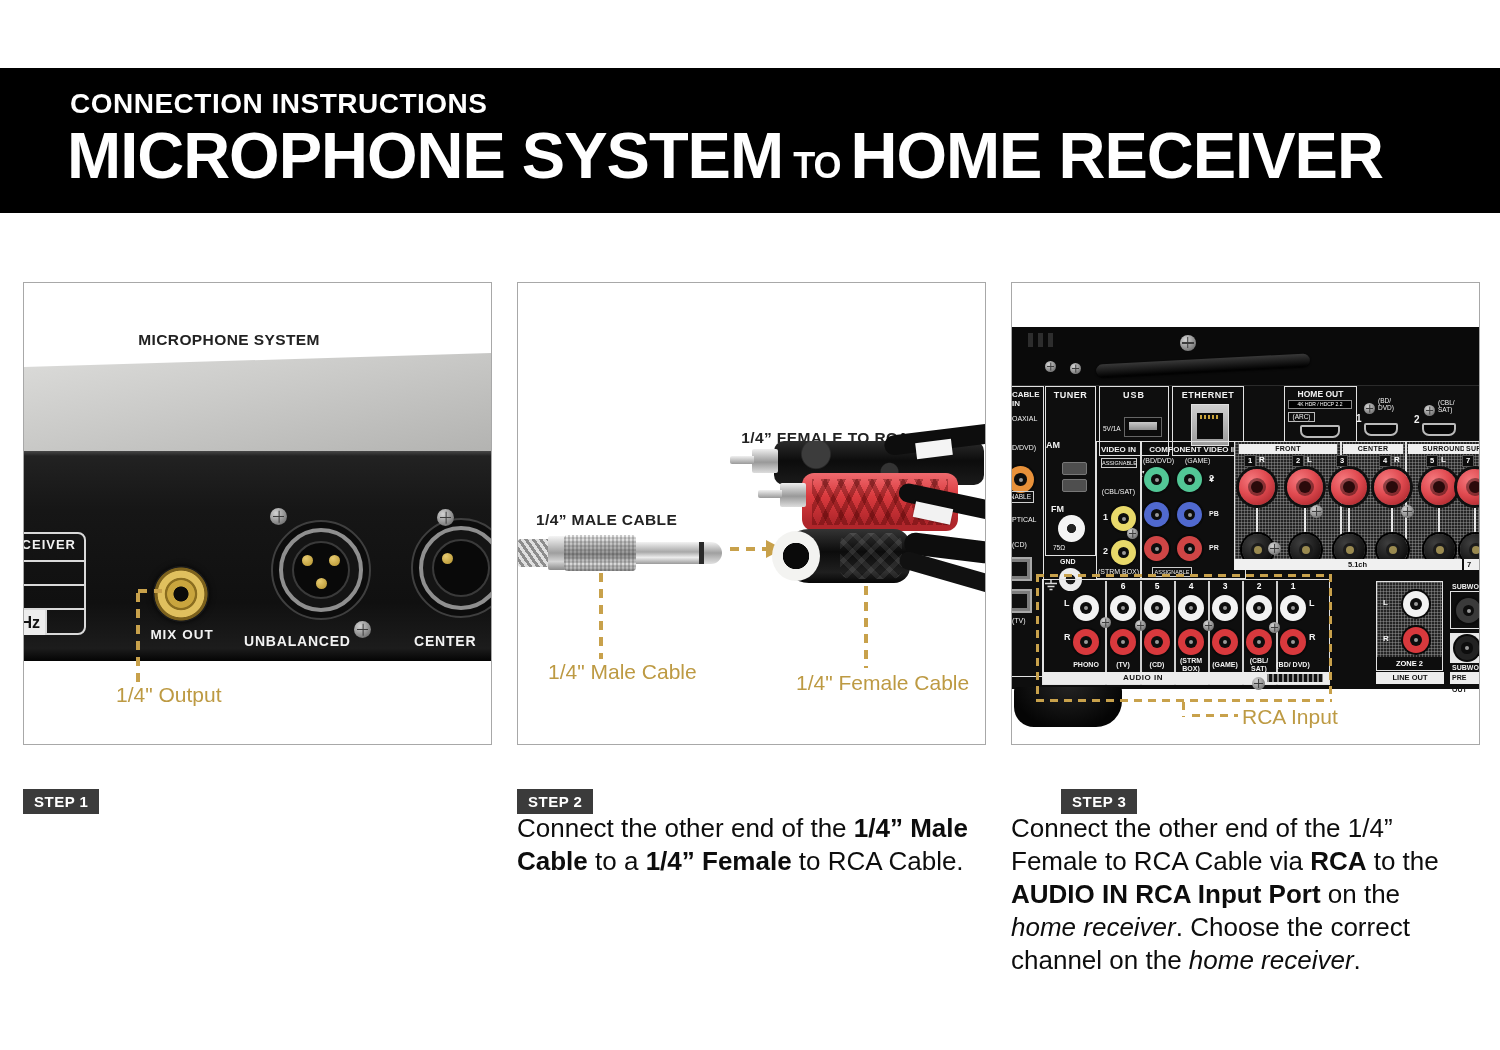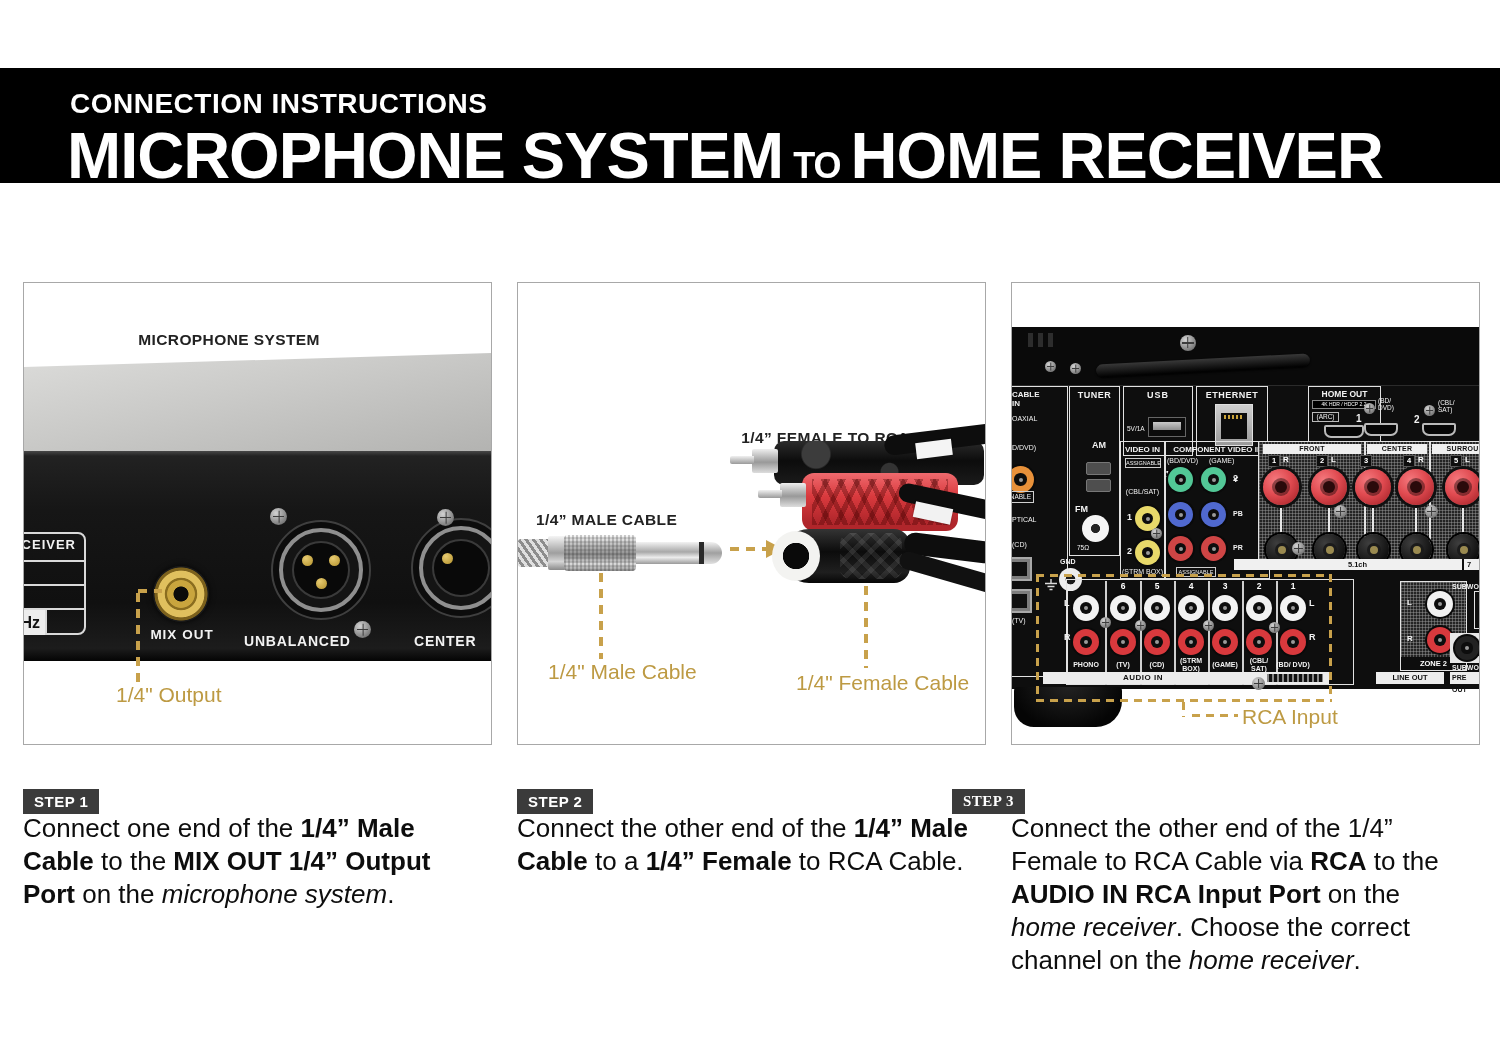--- a/index.html
+++ b/index.html
@@ -3,21 +3,21 @@
 <meta charset="utf-8">
 <style>
   :root{ --gold:#c8a14b; --goldtx:#bd9a43; }
   *{margin:0;padding:0;box-sizing:border-box;}
   html,body{background:#fff;}
   .canvas{position:relative;width:1500px;height:1050px;background:#fff;overflow:hidden;
           font-family:"Liberation Sans",sans-serif;color:#111;}
   .abs{position:absolute;}
 
   
-  .banner{left:0;top:68px;width:1500px;height:115px;background:#000;}
+  .banner{left:0;top:68px;width:1500px;height:145px;background:#000;}
   .eyebrow{left:70px;top:20px;font-size:28px;font-weight:bold;color:#fff;letter-spacing:.5px;}
   .bigtitle{left:67px;top:50px;color:#fff;font-weight:bold;font-size:65px;letter-spacing:-1px;white-space:nowrap;}
   .bigtitle .to{font-size:36px;margin:0 10px;}
 
   
   .panel{position:absolute;top:282px;width:469px;height:463px;background:#fff;border:1px solid #a8a8a8;overflow:hidden;}
   .p1{left:23px;} .p2{left:517px;} .p3{left:1011px;}
 
   .ptitle{font-weight:bold;font-size:15.5px;color:#222;letter-spacing:.4px;text-align:center;}
 
@@ -31,21 +31,21 @@
   
   .screw{border-radius:50%;background:radial-gradient(circle at 35% 30%,#d2d2d2,#8a8a8a 60%,#565656);}
   .screw:before,.screw:after{content:"";position:absolute;left:15%;top:46%;width:70%;height:8%;background:#3c3c3c;}
   .screw:after{transform:rotate(90deg);}
   .jack{border-radius:50%;box-shadow:0 0 0 2px #0a0a0a;}
   .jack:after{content:"";position:absolute;inset:27%;background:#0d0d0d;border-radius:50%;}
   .jack:before{content:"";position:absolute;left:50%;top:50%;width:4px;height:4px;margin:-2px;background:#9a9a9a;border-radius:50%;z-index:2;}
   .mesh{background-color:#242424;
         background-image:repeating-linear-gradient(0deg,rgba(165,165,165,.42) 0 1px,transparent 1px 3px),
                          repeating-linear-gradient(90deg,rgba(165,165,165,.42) 0 1px,transparent 1px 3px);}
-  .wbox{border:1.5px solid #e2e2e2;margin-left:24px;}
+  .wbox{border:1.5px solid #e2e2e2;}
   .wt{color:#f2f2f2;}
   .shead{height:10px;background:#efefef;color:#111;font-size:7px;font-weight:bold;text-align:center;line-height:10px;letter-spacing:.3px;}
   .nchip{width:12px;height:12px;background:#0d0d0d;border:1px solid #5a5a5a;color:#fff;font-size:7.5px;font-weight:bold;text-align:center;line-height:10px;}
   .pre{white-space:pre-line;}
   .post-red{width:36px;height:36px;border-radius:50%;box-shadow:0 0 0 3px #101010;
             background:radial-gradient(circle at 35% 30%,#f4787d,#e04a50 45%,#b72f35 78%,#8f2227);}
   .post-red:after{content:"";position:absolute;left:50%;top:50%;width:12px;height:12px;margin:-6px;border-radius:50%;
             background:#2a0a0b;box-shadow:0 0 0 3px rgba(0,0,0,.4);}
   .post-black{width:31px;height:31px;border-radius:50%;box-shadow:0 0 0 2px #000;
             background:radial-gradient(circle at 35% 30%,#3e3e3e,#101010 72%);}
@@ -213,21 +213,21 @@
       <div class="abs" style="left:-6px;top:230px;width:26px;height:24px;background:#7d7d7d;border:2px solid #a8a8a8;">
         <div class="abs" style="inset:3px;background:#101010;"></div>
       </div>
       <div class="abs" style="left:-6px;top:262px;width:26px;height:24px;background:#7d7d7d;border:2px solid #a8a8a8;">
         <div class="abs" style="inset:3px;background:#101010;"></div>
       </div>
       <div class="abs wt t7" style="left:0;top:290px;width:29px;">(TV)</div>
 
       <div class="abs wbox" style="left:33px;top:59px;width:51px;height:170px;">
         <div class="abs wt t9 b" style="left:0;top:3px;width:100%;text-align:center;letter-spacing:.5px;">TUNER</div>
-        <div class="abs wt t9 b" style="left:22px;top:53px;text-align:right;">AM</div>
+        <div class="abs wt t9 b" style="left:0;top:53px;text-align:right;">AM</div>
         <div class="abs" style="left:16px;top:75px;width:25px;height:13px;background:#4e4e4e;border:1px solid #777;border-radius:2px;"></div>
         <div class="abs" style="left:16px;top:92px;width:25px;height:13px;background:#4e4e4e;border:1px solid #777;border-radius:2px;"></div>
         <div class="abs wt t9 b" style="left:5px;top:117px;">FM</div>
         <div class="abs" style="left:12px;top:128px;width:27px;height:27px;border-radius:50%;
              background:radial-gradient(circle,#222 0 22%,#f4f4f4 26% 85%,#c4c4c4 88%);"></div>
         <div class="abs wt t6" style="left:7px;top:157px;">75Ω</div>
       </div>
 
       <div class="abs wt t7 b" style="left:48px;top:231px;">GND</div>
       <div class="abs" style="left:47px;top:241px;width:23px;height:23px;border-radius:50%;
@@ -420,20 +420,19 @@
     <div class="abs dh" style="left:24px;top:291px;width:296px;"></div>
     <div class="abs dv" style="left:24px;top:291px;height:125px;"></div>
     <div class="abs dv" style="left:317px;top:291px;height:125px;"></div>
     <div class="abs dh" style="left:24px;top:416px;width:296px;"></div>
     <div class="abs dv" style="left:170px;top:419px;height:15px;"></div>
     <div class="abs dh" style="left:180px;top:431px;width:46px;"></div>
     <div class="abs gtx" style="left:230px;top:422px;">RCA Input</div>
   </section>
 
   <div class="badge" style="left:23px;">STEP 1</div>
-  <p class="steptext" style="left:23px;width:460px;"><span>Connect one end of the </span><span class="b">1/4” Male Cable</span><span> to the </span><span class="b">MIX OUT 1/4” Output Port</span><span> on the </span><span class="i">microphone system</span><span>.</span></p>
 
   <div class="badge" style="left:517px;">STEP 2</div>
   <p class="steptext" style="left:517px;width:465px;"><span>Connect the other end of the </span><span class="b">1/4” Male Cable</span><span> to a </span><span class="b">1/4” Female</span><span> to RCA Cable.</span></p>
 
-  <div class="badge" style="left:952px;font-family:Liberation Serif, serif;">STEP 3</div>
+  <div class="badge" style="left:1061px;">STEP 3</div>
   <p class="steptext" style="left:1011px;width:455px;"><span>Connect the other end of the 1/4” Female to RCA Cable via </span><span class="b">RCA</span><span> to the </span><span class="b">AUDIO IN RCA Input Port</span><span> on the </span><span class="i">home receiver</span><span>. Choose the correct channel on the </span><span class="i">home receiver</span><span>.</span></p>
 </div>
 
 </body></html>

